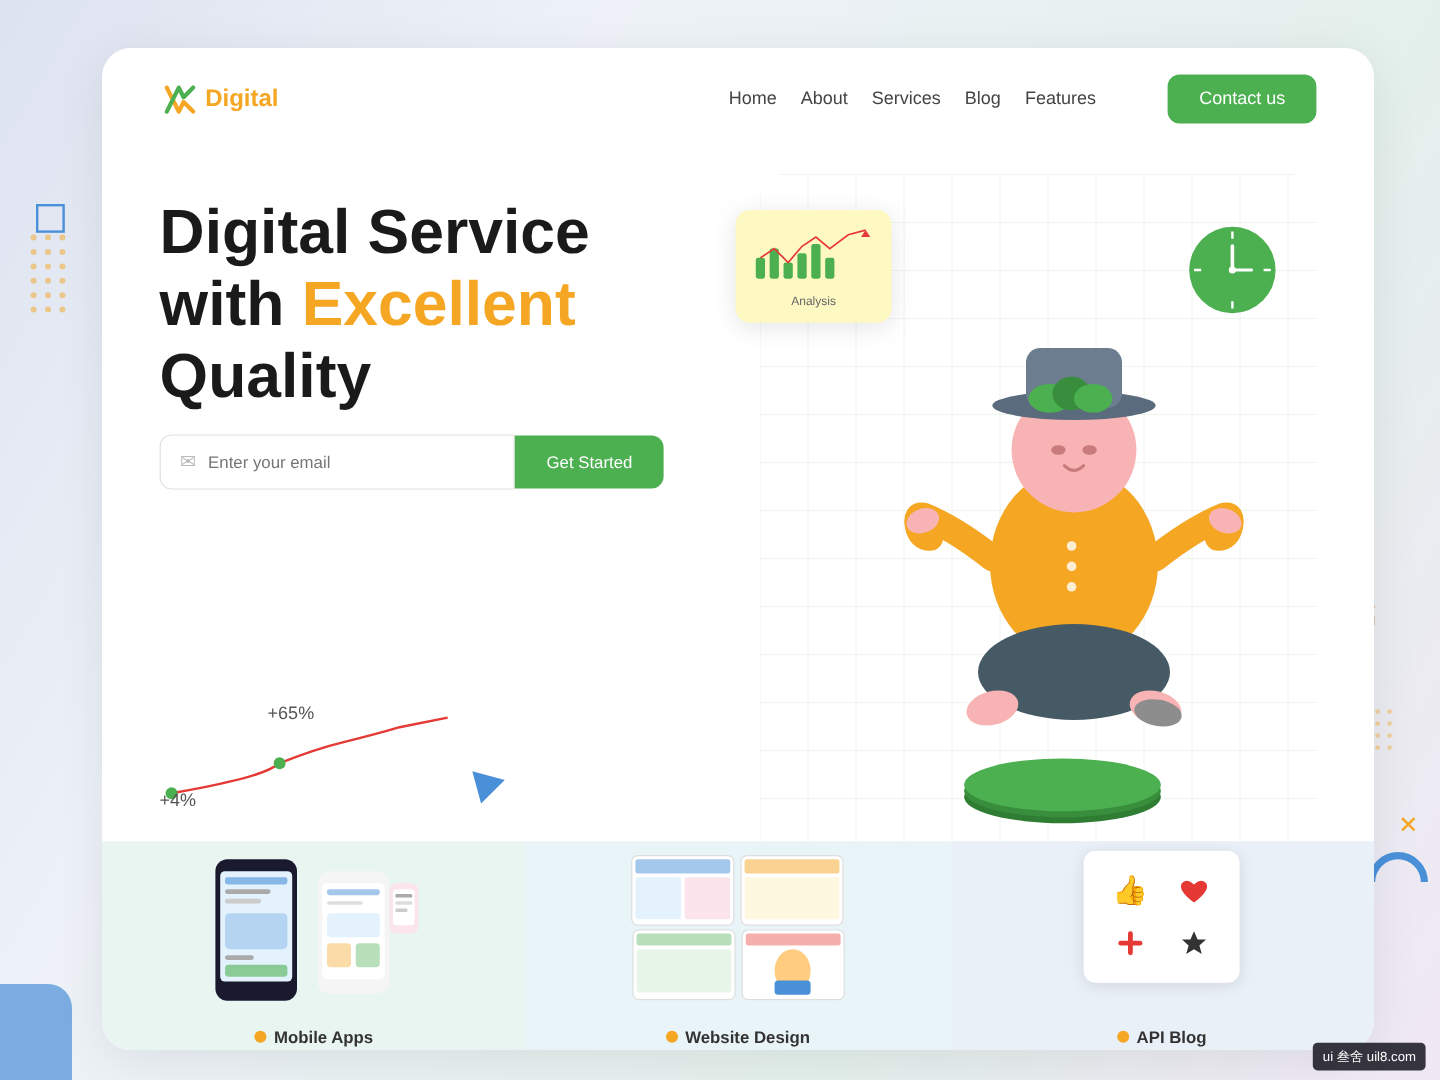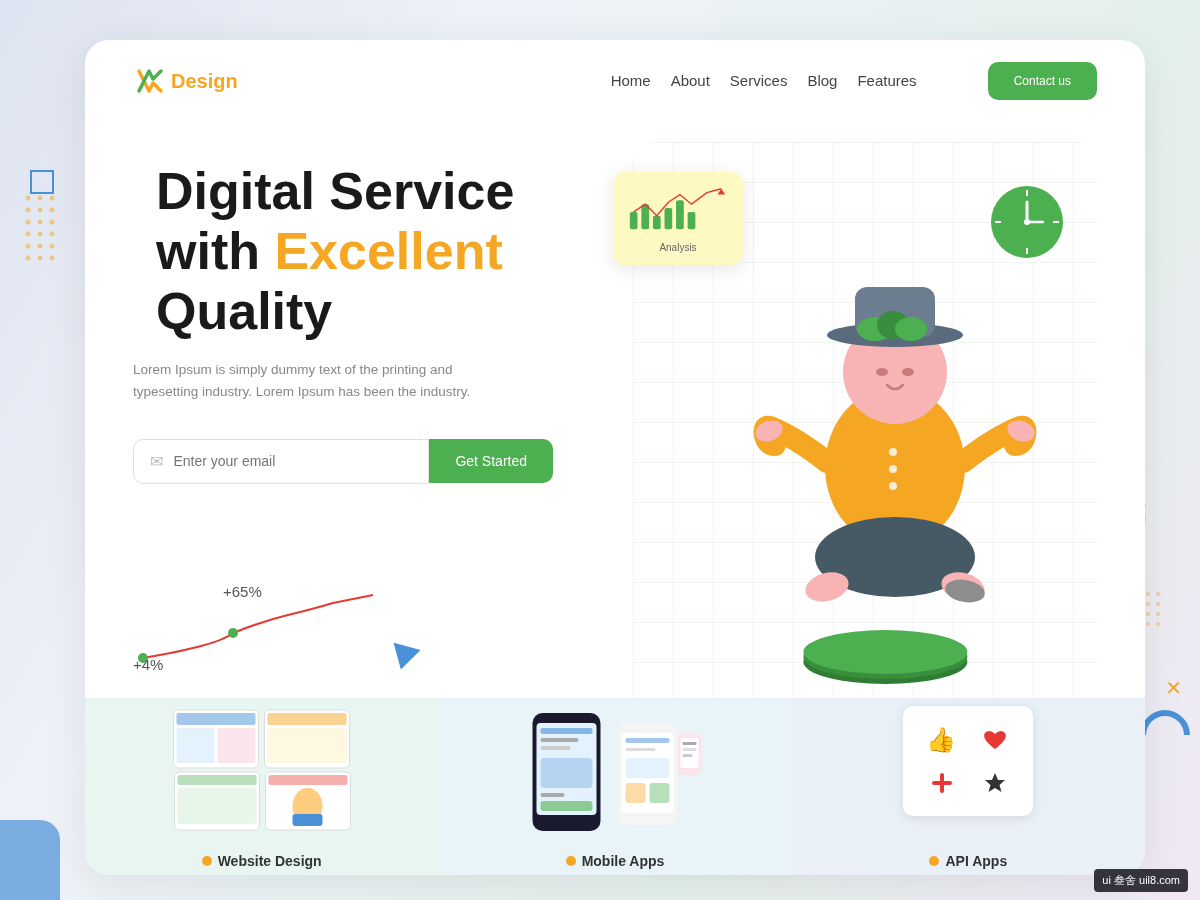--- a/index.html
+++ b/index.html
@@ -78,24 +78,23 @@
       font-size: 15px;
       font-weight: 400;
     }
 
     .contact-btn {
       background: #4caf50;
       color: white;
       border: none;
       border-radius: 10px;
       padding: 12px 26px;
-      font-size: 12px;
+      font-size: 15px;
       font-weight: 500;
       cursor: pointer;
-      margin-left: 11px;
     }
 
     
     .hero {
       display: flex;
       padding: 20px 48px 0 48px;
       position: relative;
       height: calc(100% - 74px);
     }
 
@@ -105,21 +104,20 @@
       position: relative;
       z-index: 5;
     }
 
     .hero-title {
       font-size: 52px;
       font-weight: 800;
       line-height: 1.15;
       color: #1a1a1a;
       margin-bottom: 18px;
-      margin-left: 23px;
     }
 
     .hero-title .highlight {
       color: #f5a623;
     }
 
     .hero-subtitle {
       font-size: 13.5px;
       color: #888;
       line-height: 1.6;
@@ -491,21 +489,21 @@
 <div style="position:absolute; bottom:0; left:0; width:60px; height:80px; background:#4a90d9; border-radius:0 20px 0 0; opacity:0.7; z-index:0;"></div>
 
 <div class="main-card">
 
   <nav class="navbar">
     <div class="logo">
       <svg class="logo-icon" viewBox="0 0 32 32" fill="none" xmlns="http://www.w3.org/2000/svg">
         <path d="M6 6 L16 26 L20 18 L28 26" stroke="#f5a623" stroke-width="3.5" stroke-linecap="round" stroke-linejoin="round" fill="none"></path>
         <path d="M6 26 L16 6 L20 14 L28 6" stroke="#4caf50" stroke-width="3.5" stroke-linecap="round" stroke-linejoin="round" fill="none"></path>
       </svg>
-      <span class="logo-text"><span style="color:#f5a623;">Design</span></span>
+      <span class="logo-text"><span style="color:#f5a623;">Digital</span></span>
     </div>
 
     <ul class="nav-links">
       <li><a href="#">Home</a></li>
       <li><a href="#">About</a></li>
       <li><a href="#">Services</a></li>
       <li><a href="#">Blog</a></li>
       <li><a href="#">Features</a></li>
     </ul>
 
@@ -514,21 +512,20 @@
 
   <div class="hero">
 
     <div class="hero-left">
       <h1 class="hero-title">
         <span>Digital Service</span><br>
         <span>with </span><span class="highlight">Excellent</span><br>
         <span>Quality</span>
       </h1>
 
-      <p class="hero-subtitle">Lorem Ipsum is simply dummy text of the printing and typesetting industry. Lorem Ipsum has been the industry.</p>
 
       <div class="email-form">
         <div class="email-input-wrapper">
           <span class="email-icon">✉</span>
           <input type="email" class="email-input" placeholder="Enter your email" style="">
         </div>
         <button class="get-started-btn">Get Started</button>
       </div>
 
       <div class="chart-deco">
@@ -625,47 +622,20 @@
       <div style="position:absolute; bottom:192px; left:50%; transform:translateX(-38%); z-index:4;">
         <svg viewBox="0 0 170 60" width="170" height="60">
           <ellipse cx="85" cy="35" rx="82" ry="22" fill="#2e7d32"></ellipse>
           <ellipse cx="85" cy="30" rx="82" ry="22" fill="#388e3c"></ellipse>
           <ellipse cx="85" cy="25" rx="82" ry="22" fill="#4caf50"></ellipse>
         </svg>
       </div>
     </div>
 
     <div class="service-cards">
-
-      <div class="service-card">
-        <div class="website-illustration">
-          <svg viewBox="0 0 185 128" width="185" height="128">
-
-            <rect x="4" y="4" width="85" height="58" rx="5" fill="white" stroke="#ddd" stroke-width="1"></rect>
-            <rect x="7" y="7" width="79" height="12" rx="2" fill="#4a90d9" opacity="0.5"></rect>
-            <rect x="7" y="22" width="38" height="35" rx="2" fill="#e3f2fd"></rect>
-            <rect x="48" y="22" width="38" height="35" rx="2" fill="#fce4ec"></rect>
-            <rect x="5" y="66" width="85" height="58" rx="5" fill="white" stroke="#ddd" stroke-width="1"></rect>
-            <rect x="8" y="69" width="79" height="10" rx="2" fill="#4caf50" opacity="0.4"></rect>
-            <rect x="8" y="82" width="79" height="36" rx="2" fill="#e8f5e9"></rect>
-            <rect x="95" y="4" width="85" height="58" rx="5" fill="white" stroke="#ddd" stroke-width="1"></rect>
-            <rect x="98" y="7" width="79" height="12" rx="2" fill="#f5a623" opacity="0.5"></rect>
-            <rect x="98" y="22" width="79" height="35" rx="2" fill="#fff8e1"></rect>
-
-            <rect x="96" y="66" width="85" height="58" rx="5" fill="white" stroke="#ddd" stroke-width="1"></rect>
-            <rect x="99" y="69" width="79" height="10" rx="2" fill="#e53935" opacity="0.4"></rect>
-            <ellipse cx="138" cy="100" rx="15" ry="18" fill="#ffcc80"></ellipse>
-            <rect x="123" y="108" width="30" height="12" rx="3" fill="#4a90d9"></rect>
-          </svg>
-        </div>
-        <div class="service-label">
-          <div class="service-dot"></div>
-          <span>Website Design</span>
-        </div>
-      </div>
 
       <div class="service-card">
         <div class="mobile-illustration">
 
           <svg viewBox="0 0 185 128" width="185" height="128">
 
             <rect x="10" y="5" width="68" height="118" rx="10" fill="#1a1a2e"></rect>
             <rect x="14" y="15" width="60" height="92" rx="4" fill="#e3f2fd"></rect>
 
             <rect x="18" y="20" width="52" height="6" rx="2" fill="#4a90d9" opacity="0.6"></rect>
@@ -691,20 +661,47 @@
             <rect x="160" y="46" width="10" height="3" rx="1" fill="#ccc"></rect>
           </svg>
         </div>
         <div class="service-label">
           <div class="service-dot"></div>
           <span>Mobile Apps</span>
         </div>
       </div>
 
       <div class="service-card">
+        <div class="website-illustration">
+          <svg viewBox="0 0 185 128" width="185" height="128">
+
+            <rect x="4" y="4" width="85" height="58" rx="5" fill="white" stroke="#ddd" stroke-width="1"></rect>
+            <rect x="7" y="7" width="79" height="12" rx="2" fill="#4a90d9" opacity="0.5"></rect>
+            <rect x="7" y="22" width="38" height="35" rx="2" fill="#e3f2fd"></rect>
+            <rect x="48" y="22" width="38" height="35" rx="2" fill="#fce4ec"></rect>
+            <rect x="5" y="66" width="85" height="58" rx="5" fill="white" stroke="#ddd" stroke-width="1"></rect>
+            <rect x="8" y="69" width="79" height="10" rx="2" fill="#4caf50" opacity="0.4"></rect>
+            <rect x="8" y="82" width="79" height="36" rx="2" fill="#e8f5e9"></rect>
+            <rect x="95" y="4" width="85" height="58" rx="5" fill="white" stroke="#ddd" stroke-width="1"></rect>
+            <rect x="98" y="7" width="79" height="12" rx="2" fill="#f5a623" opacity="0.5"></rect>
+            <rect x="98" y="22" width="79" height="35" rx="2" fill="#fff8e1"></rect>
+
+            <rect x="96" y="66" width="85" height="58" rx="5" fill="white" stroke="#ddd" stroke-width="1"></rect>
+            <rect x="99" y="69" width="79" height="10" rx="2" fill="#e53935" opacity="0.4"></rect>
+            <ellipse cx="138" cy="100" rx="15" ry="18" fill="#ffcc80"></ellipse>
+            <rect x="123" y="108" width="30" height="12" rx="3" fill="#4a90d9"></rect>
+          </svg>
+        </div>
+        <div class="service-label">
+          <div class="service-dot"></div>
+          <span>Website Design</span>
+        </div>
+      </div>
+
+      <div class="service-card">
         <div class="api-illustration">
 
           <div class="api-icon-cell" style="font-size:24px;">👍</div>
 
           <div class="api-icon-cell">
             <svg width="26" height="24" viewBox="0 0 26 24">
               <path d="M13 21 Q6 16 3 11 Q1 7 3.5 4.5 Q6 2 9.5 3.5 Q11 4.2 13 6 Q15 4.2 16.5 3.5 Q20 2 22.5 4.5 Q25 7 23 11 Q20 16 13 21Z" fill="#e53935"></path>
             </svg>
           </div>
 
@@ -716,21 +713,21 @@
           </div>
 
           <div class="api-icon-cell">
             <svg width="26" height="24" viewBox="0 0 26 24">
               <polygon points="13,2 16,9 23,9 17.5,14 19.5,21 13,17 6.5,21 8.5,14 3,9 10,9" fill="#333"></polygon>
             </svg>
           </div>
         </div>
         <div class="service-label">
           <div class="service-dot"></div>
-          <span>API Apps</span>
+          <span>API Blog</span>
         </div>
       </div>
 
     </div>
   </div>
 
 </div>
 
 <div class="watermark">
   <span>ui 叁舍 uil8.com</span>

